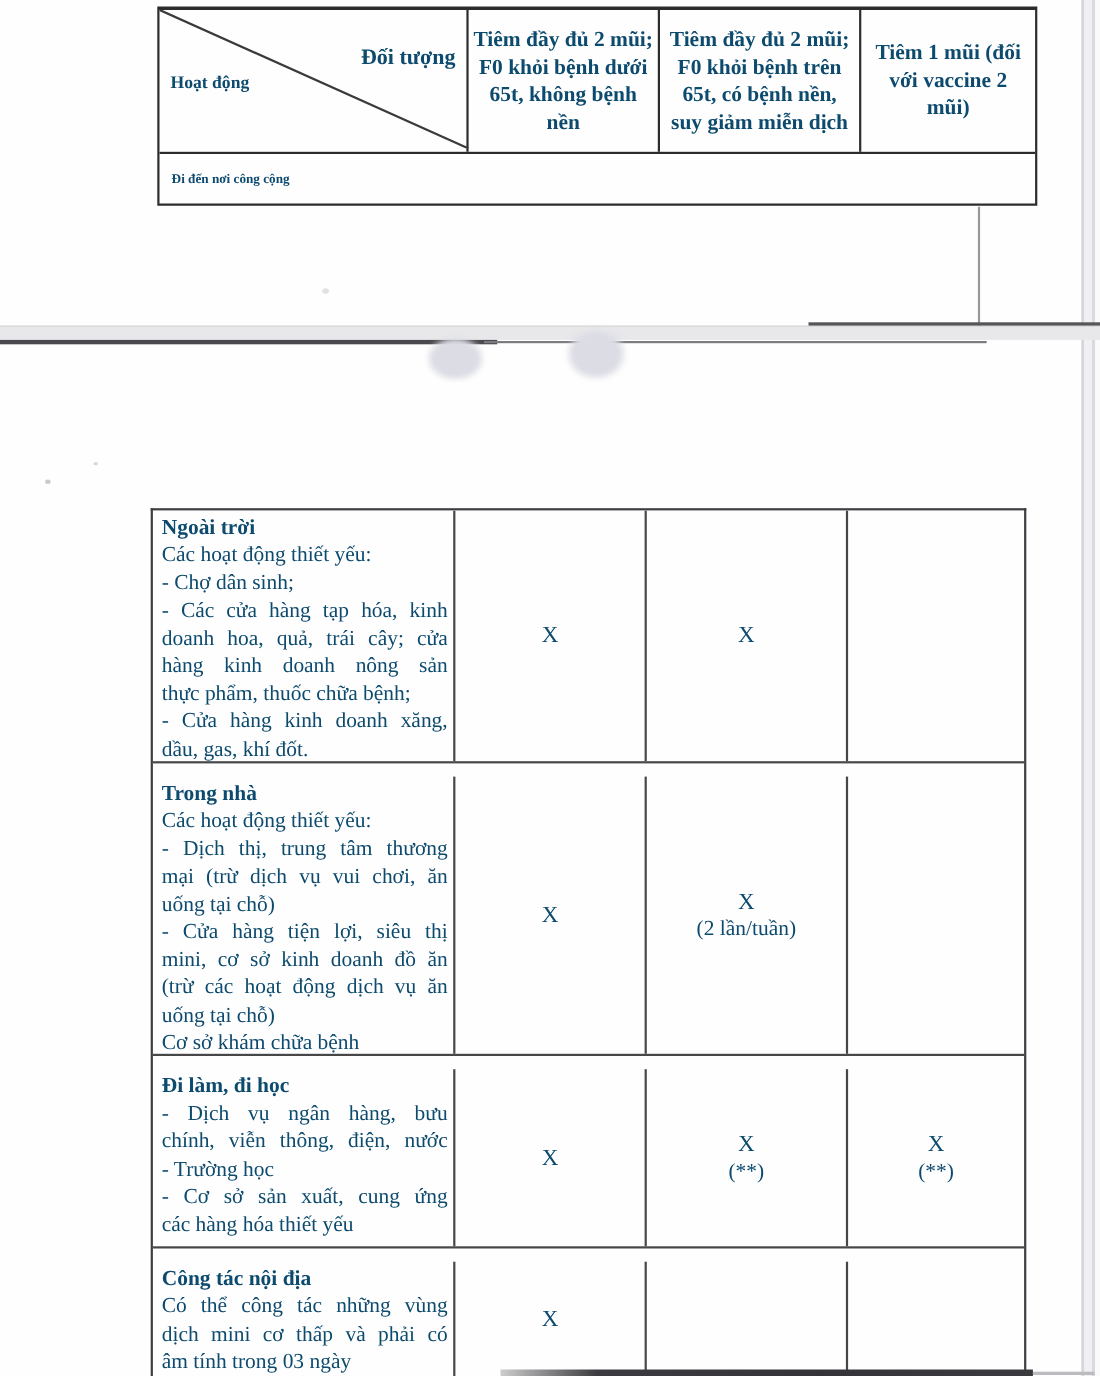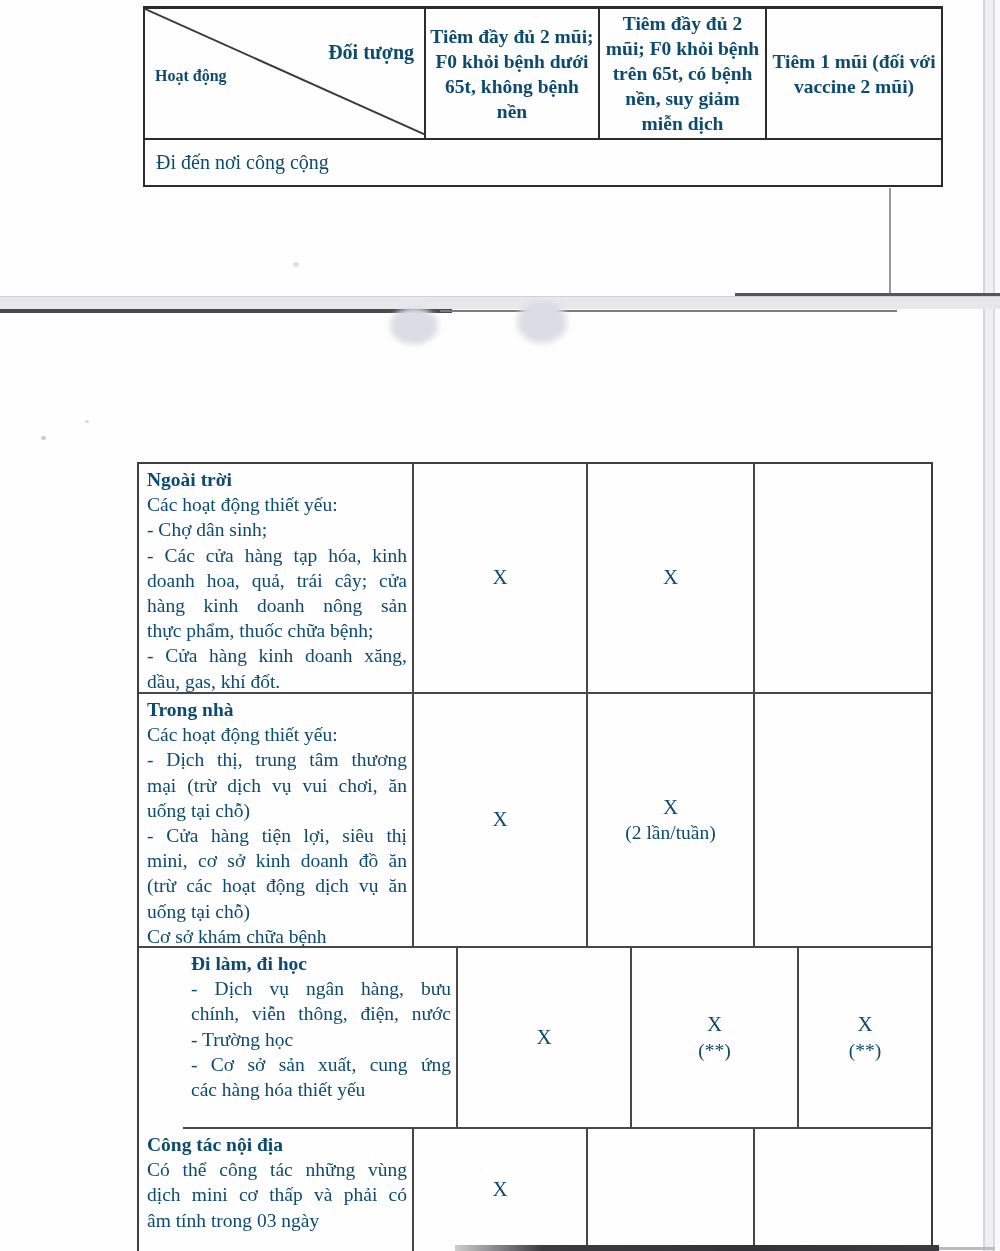--- a/index.html
+++ b/index.html
@@ -29,36 +29,36 @@
   .botline { position:absolute; left:455px; top:1245px; width:484px; height:6px; z-index:4;
     background:linear-gradient(to right,rgba(60,60,64,.25),#3c3c40 18%,#333338 60%,#3a3a3e 92%); filter:blur(.6px); }
   .botline2 { position:absolute; left:939px; top:1247px; width:56px; height:3px; background:#bcbcc0; }
 
   
   .t1 { position:absolute; left:143px; top:6px; width:800px; height:181px;
     border:2px solid #2c2c2c; border-top-width:3px; display:flex; flex-direction:column; }
   .t1 .hdr { display:flex; height:131px; border-bottom:2px solid #2c2c2c; }
   .t1 .cell { border-right:2px solid #2c2c2c; }
   .t1 .cell.last { border-right:none;text-align:center; }
-  .w1 { width:281px; } .w2 { width:174px; } .w3 { width:167px; } .w4 { flex:1; }
+  .w1 { width:281px; } .w2 { width:174px; } .w3 { width:183px; } .w4 { flex:1; }
   .hcell { display:flex; align-items:center; justify-content:center; text-align:center;
     font-weight:bold; font-size:19.5px; line-height:25px; padding:0 4px; }
   .corner { position:relative; }
   .corner svg { position:absolute; inset:0; }
   .corner .tr { position:absolute; top:32px; right:10px; font-weight:bold; font-size:20px; }
   .corner .bl { position:absolute; top:58px; left:10px; font-weight:bold; font-size:16px; }
-  .t1 .rowlbl { flex:1; display:flex; align-items:center; padding-left:11px; font-weight:normal; font-size:20px; }
+  .t1 .rowlbl { flex:1; display:flex; align-items:center; padding-left:11px; font-weight:bold; font-size:12px; }
 
   
   .t2 { position:absolute; left:137px; top:462px; width:796px; height:789px;
     border:2px solid #3e3e42; border-bottom:none; display:flex; flex-direction:column;
-    overflow:hidden; font-size:19.5px; line-height:25.2px; }
+    overflow:hidden; font-size:19.5px; line-height:25.2px;gap:12px; }
   .t2 .row { display:flex; border-bottom:2px solid #474749; }
   .t2 .row.rlast { border-bottom:none; flex:1; }
-  .r0 { height:230px; } .r1 { height:254px; } .r2 { height:181px;margin-left:44px; }
+  .r0 { height:230px; } .r1 { height:254px; } .r2 { height:181px; }
   .t2 .cell { border-right:2px solid #474749; }
   .t2 .cell.last { border-right:none; }
   .act { width:275px; padding:3px 5px 0 8px; }
   .mk { display:flex; flex-direction:column; align-items:center; justify-content:center; text-align:center; }
   .ln { white-space:nowrap; overflow:hidden; }
   .b { font-weight:bold; }
   .j { text-align:justify; text-align-last:justify; }
   .xmark { font-size:21px; }
 </style>
 </head>

